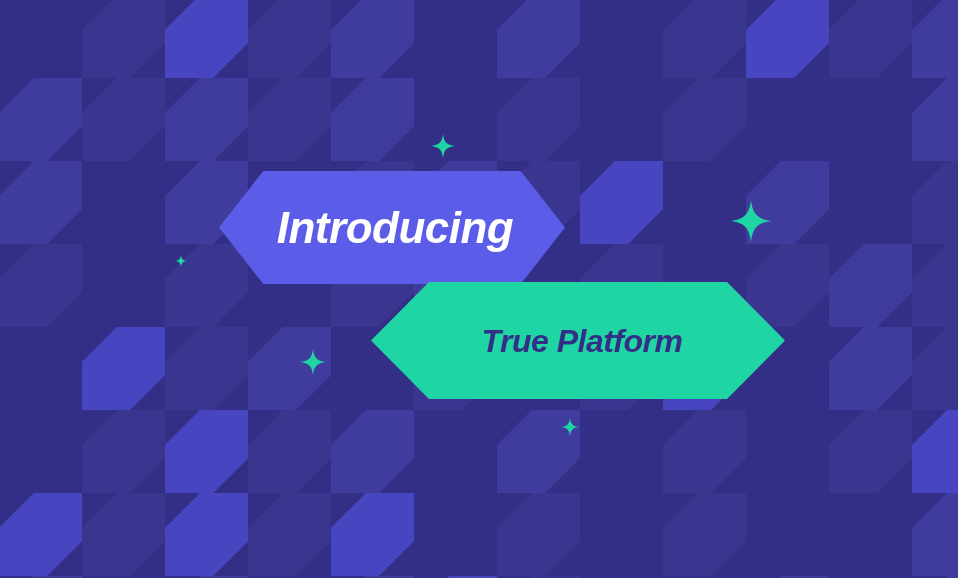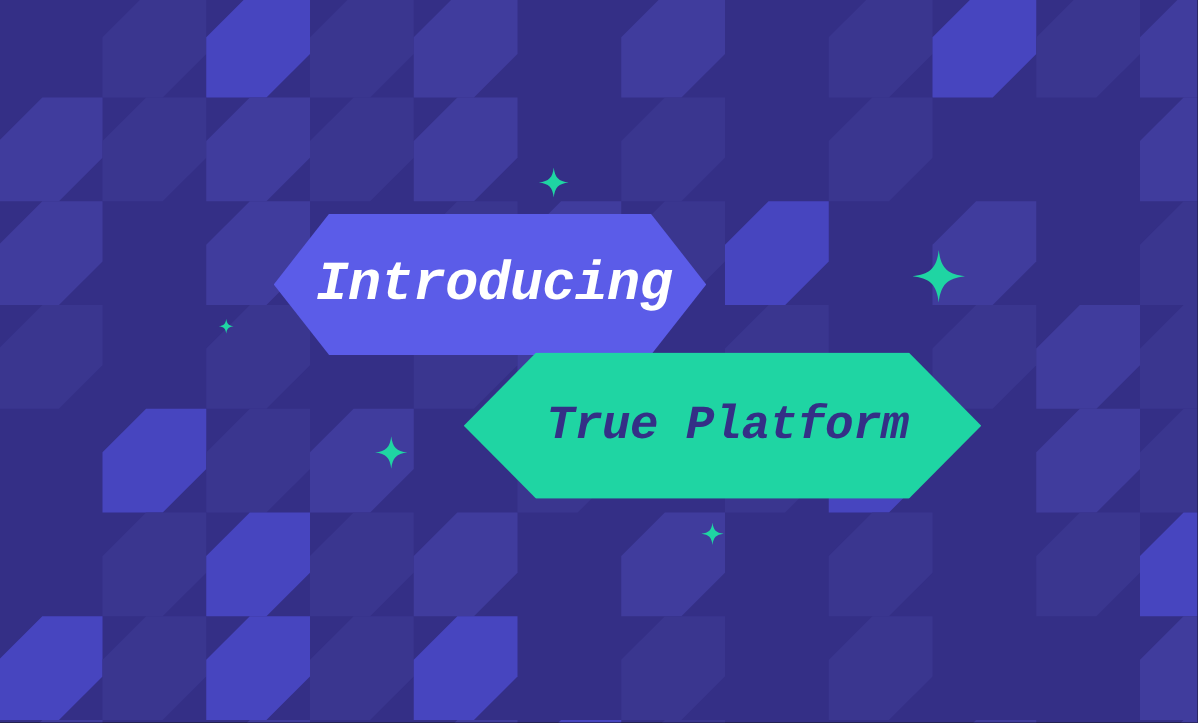--- a/index.html
+++ b/index.html
@@ -5,21 +5,21 @@
   html, body {
     margin: 0;
     padding: 0;
     background: #1b1b2b;
   }
   #stage {
     position: relative;
     width: 958px;
     height: 578px;
     overflow: hidden;
-    font-family: Liberation Mono, monospace;
+    font-family: Liberation Sans, sans-serif;
     background: #342f86;
   }
 
   
   #pattern-layer {
     position: absolute;
     inset: 0;
     width: 958px;
     height: 578px;
     pointer-events: none;
@@ -64,21 +64,21 @@
   #banner-true-platform {
     left: 371px;
     top: 282px;
     width: 414px;
     height: 117px;
     background: #1fd5a3;
     clip-path: polygon(0% 50%, 14% 0%, 86% 0%, 100% 50%, 86% 100%, 14% 100%);
   }
   #banner-true-platform .banner-text {
     color: #342f86;
-    font-size: 38px;
+    font-size: 32px;
     padding-left: 8px;
   }
 </style>
 </head>
 <body>
 
 <div id="stage">
 
   <svg id="pattern-layer" viewBox="0 0 958 578" width="958" height="578" aria-hidden="true">
       <polygon points="116.86,-5 165,-5 165,43.14 130.14,78 82,78 82,29.86" fill="#3a368f"></polygon>

